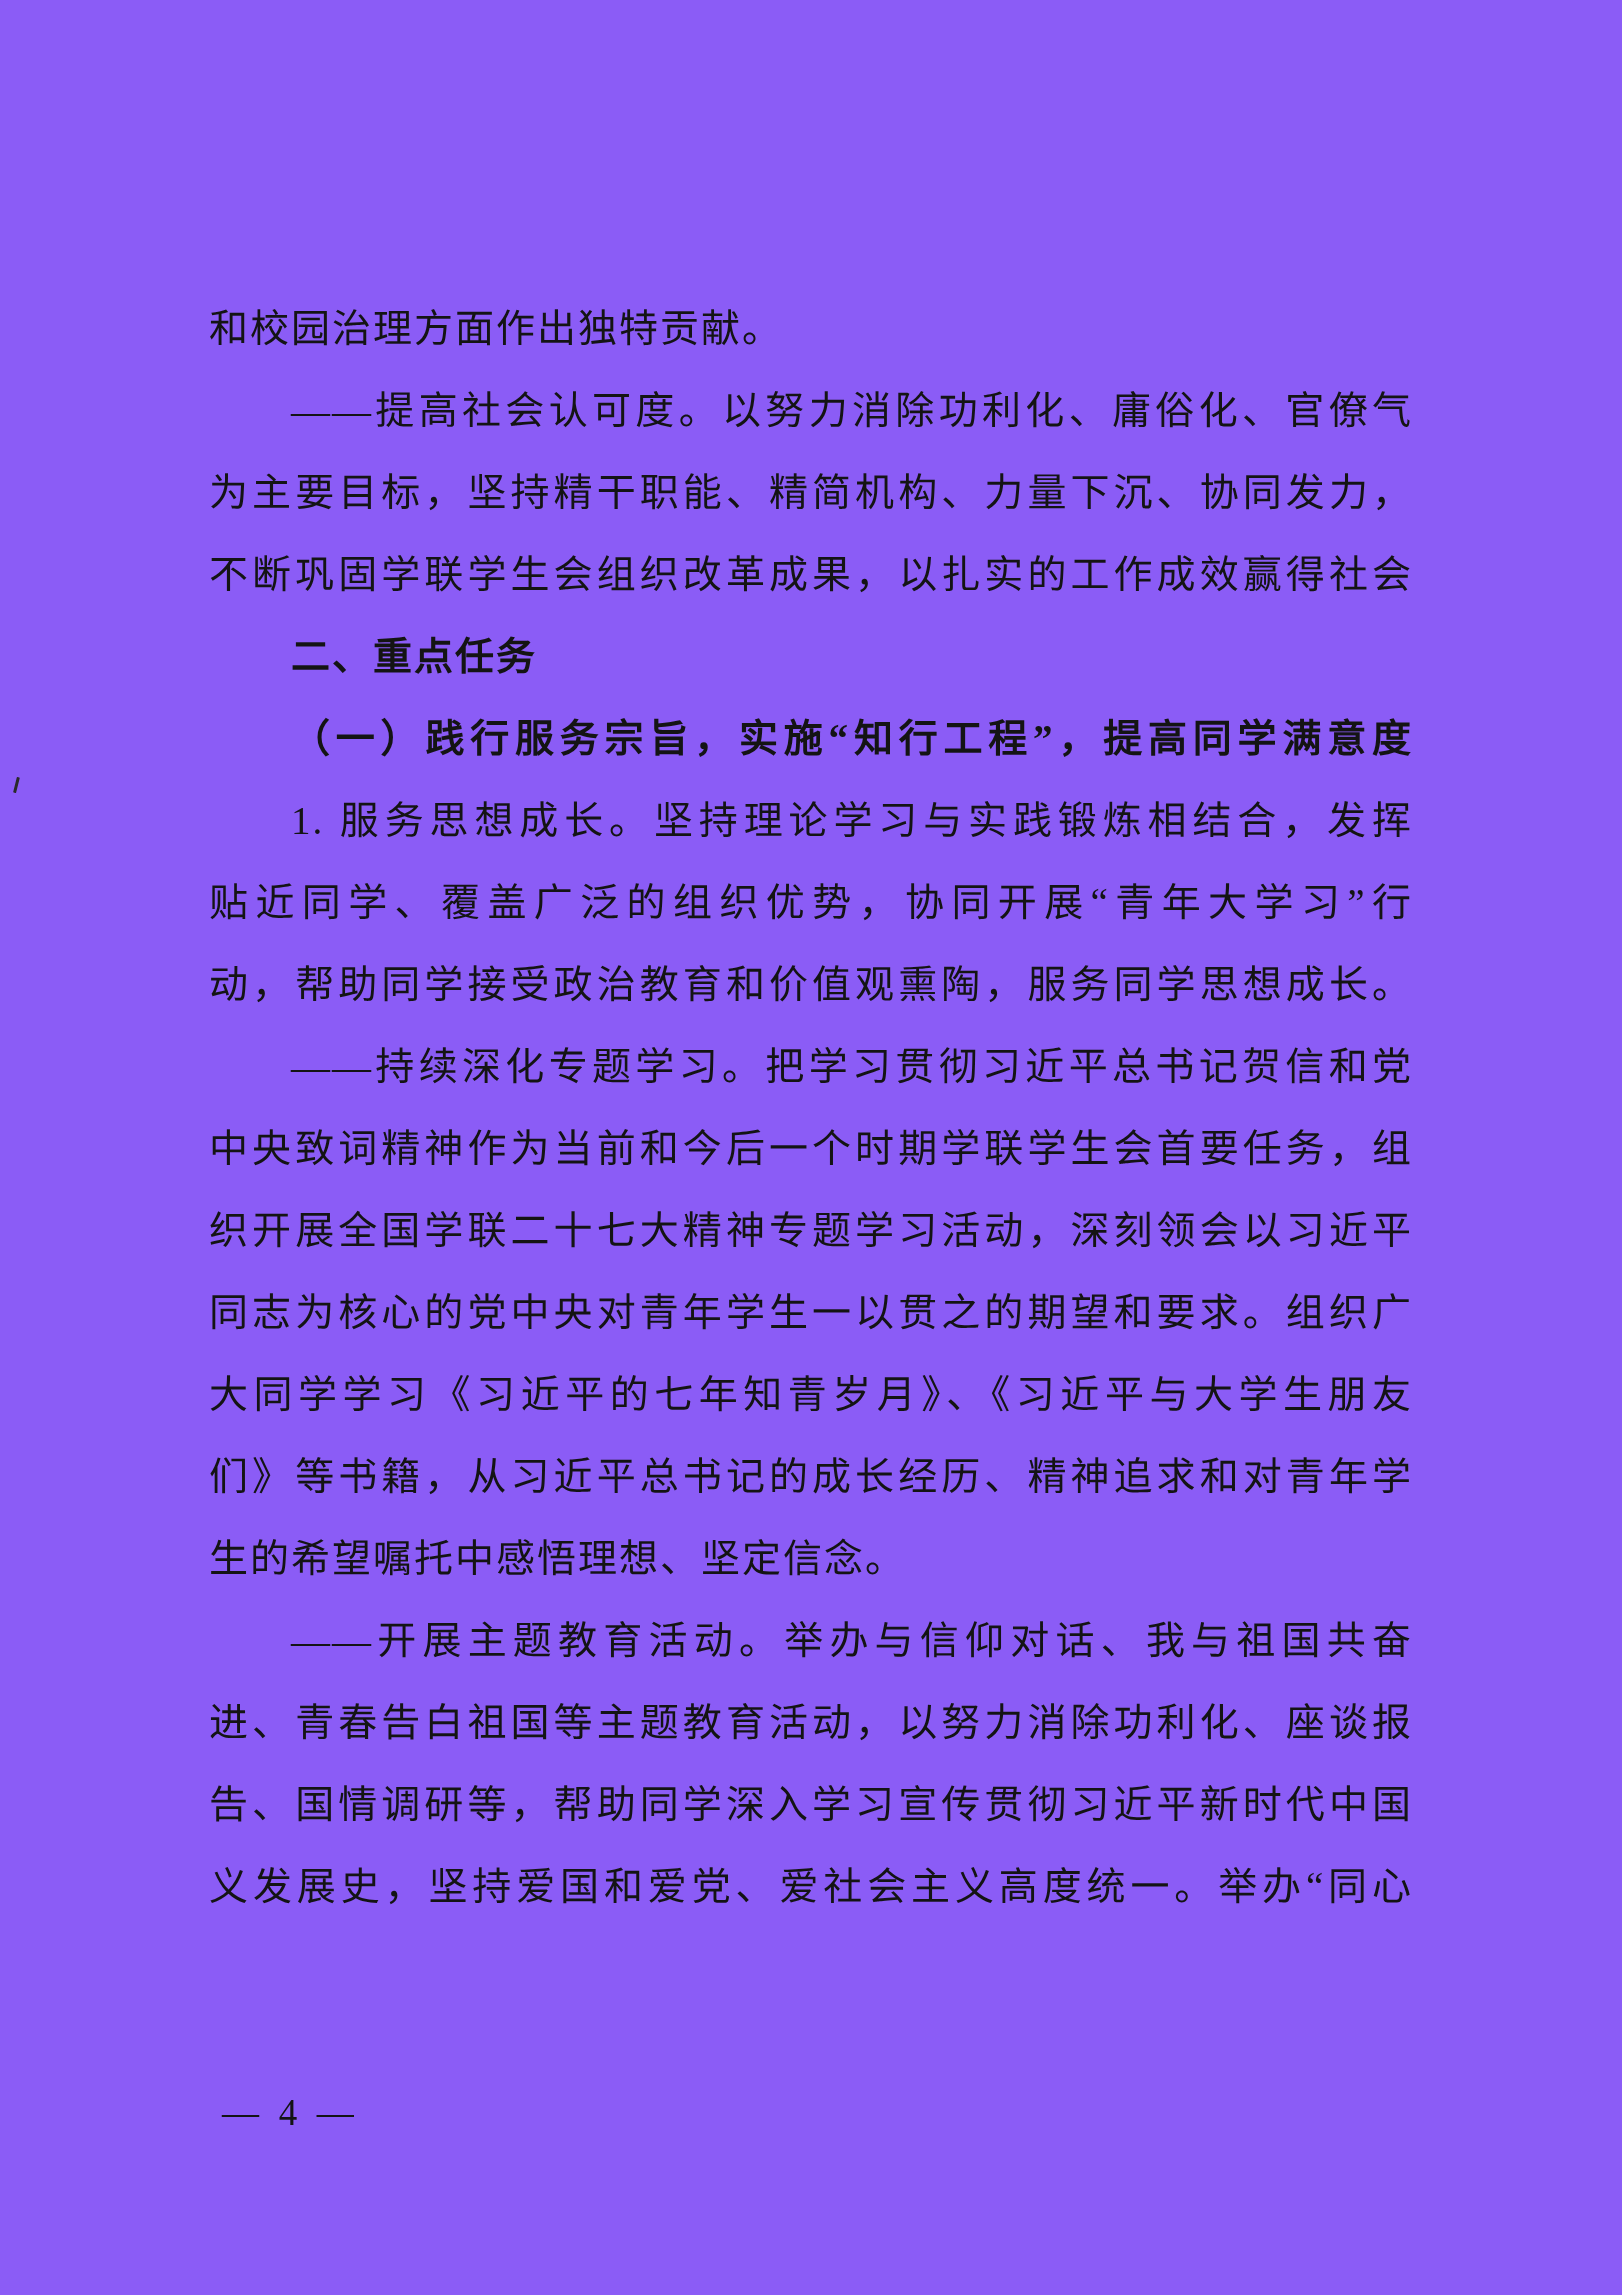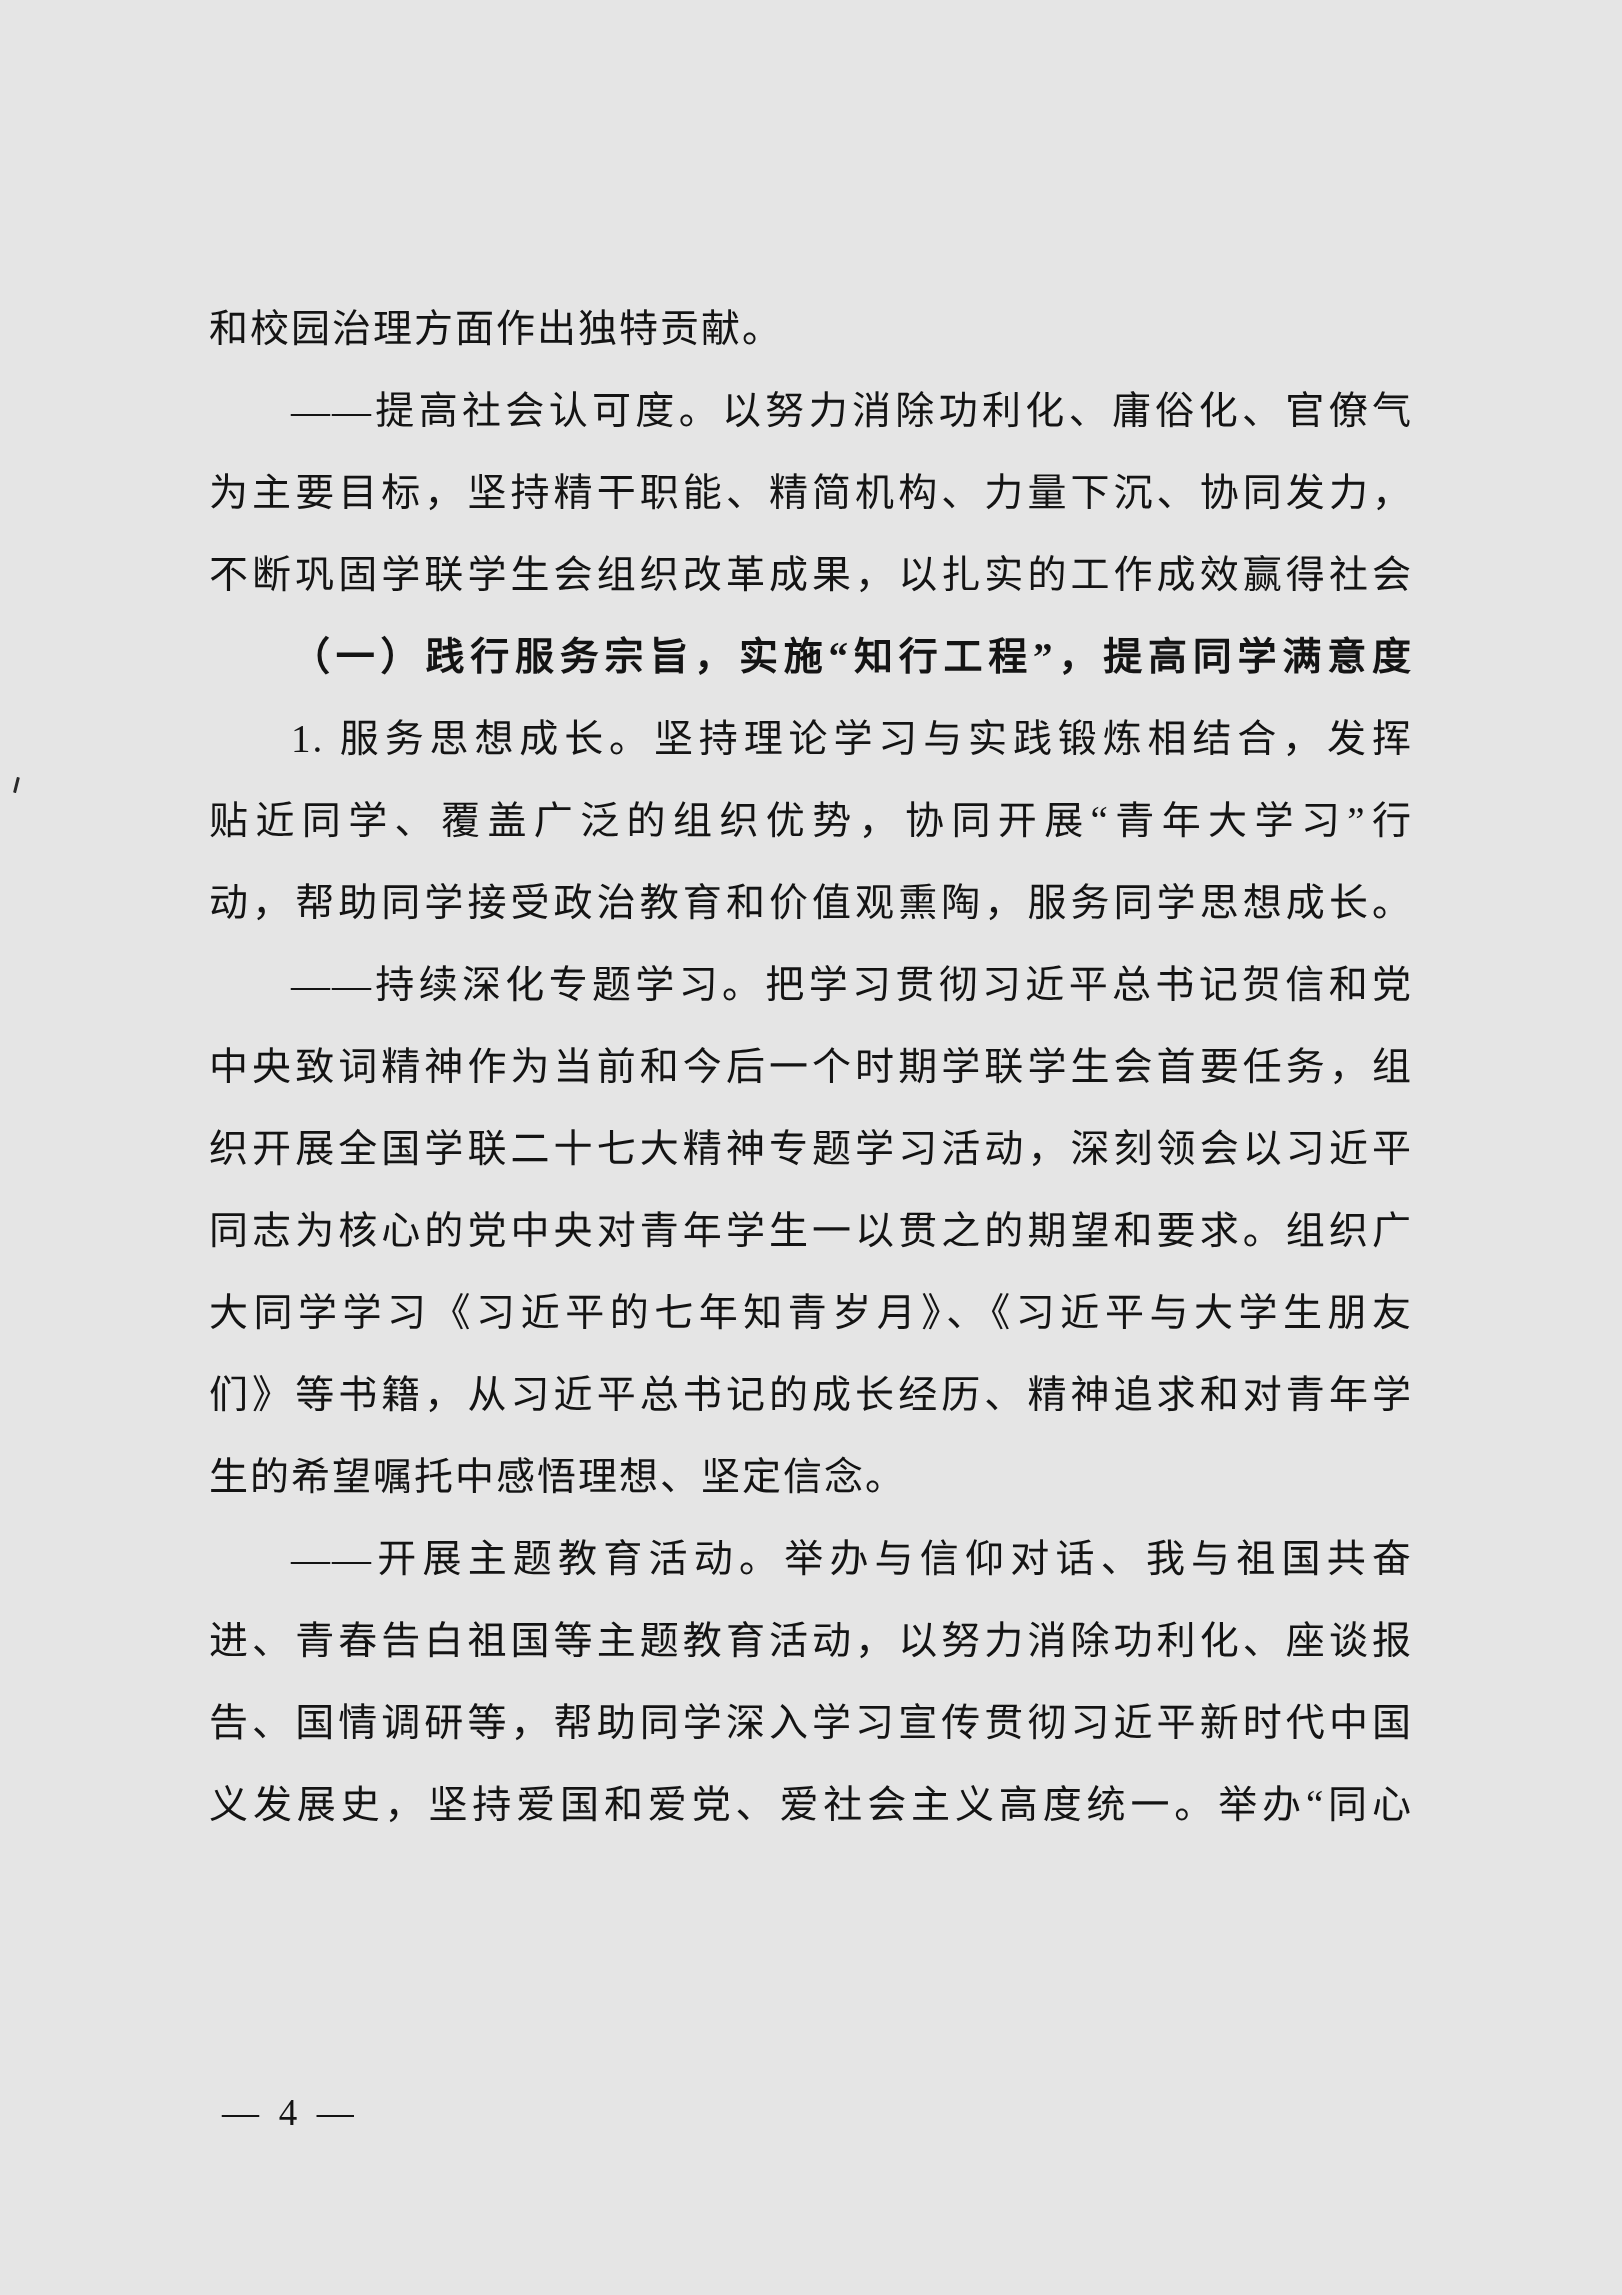--- a/index.html
+++ b/index.html
@@ -1,21 +1,21 @@
 <!DOCTYPE html>
 <html lang="zh-CN" style="font-size:10.5px"><head>
 <meta charset="utf-8">
 <style>
   * { margin: 0; padding: 0; box-sizing: border-box; }
   html, body { background: #ffffff; }
   .page {
     position: relative;
     width: 1623px;
     height: 2295px;
-    background: #e5e5e5;
+    background: #8b5cf6;
     color: #141414;
     font-family: "Liberation Serif", "DejaVu Serif", serif;
     overflow: hidden;
   }
   .text-block {
     position: absolute;
     left: 209px;
     top: 288px;
     width: 1204px;
   }
@@ -59,20 +59,21 @@
 </style>
 </head>
 <body>
 
 <div class="page">
   <div class="text-block">
       <div class="line">和校园治理方面作出独特贡献。</div>
       <div class="line justify" style="text-indent: 82px;">——提高社会认可度。以努力消除功利化、庸俗化、官僚气</div>
       <div class="line justify">为主要目标，坚持精干职能、精简机构、力量下沉、协同发力，</div>
       <div class="line justify">不断巩固学联学生会组织改革成果，以扎实的工作成效赢得社会</div>
+      <div class="line bold" style="text-indent: 82px;">二、重点任务</div>
       <div class="line justify bold" style="text-indent: 82px;">（一）践行服务宗旨，实施“知行工程”，提高同学满意度</div>
       <div class="line justify" style="text-indent: 82px;">1. 服务思想成长。坚持理论学习与实践锻炼相结合，发挥</div>
       <div class="line justify">贴近同学、覆盖广泛的组织优势，协同开展“青年大学习”行</div>
       <div class="line justify">动，帮助同学接受政治教育和价值观熏陶，服务同学思想成长。</div>
       <div class="line justify" style="text-indent: 82px;">——持续深化专题学习。把学习贯彻习近平总书记贺信和党</div>
       <div class="line justify">中央致词精神作为当前和今后一个时期学联学生会首要任务，组</div>
       <div class="line justify">织开展全国学联二十七大精神专题学习活动，深刻领会以习近平</div>
       <div class="line justify">同志为核心的党中央对青年学生一以贯之的期望和要求。组织广</div>
       <div class="line justify">大同学学习《习近平的七年知青岁月》、《习近平与大学生朋友</div>
       <div class="line justify">们》等书籍，从习近平总书记的成长经历、精神追求和对青年学</div>

